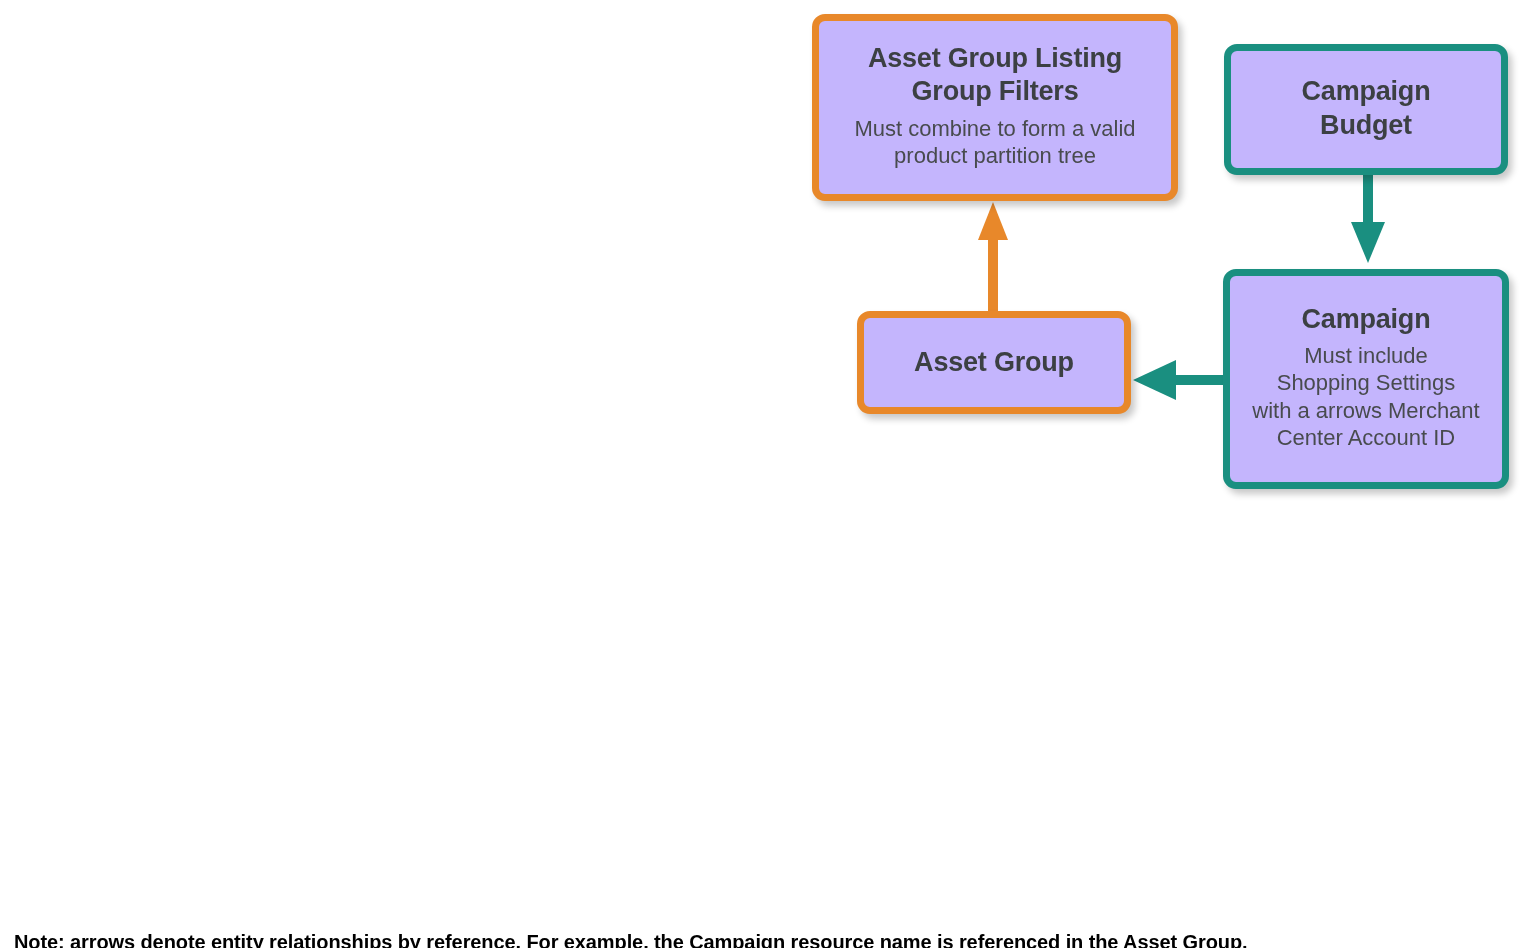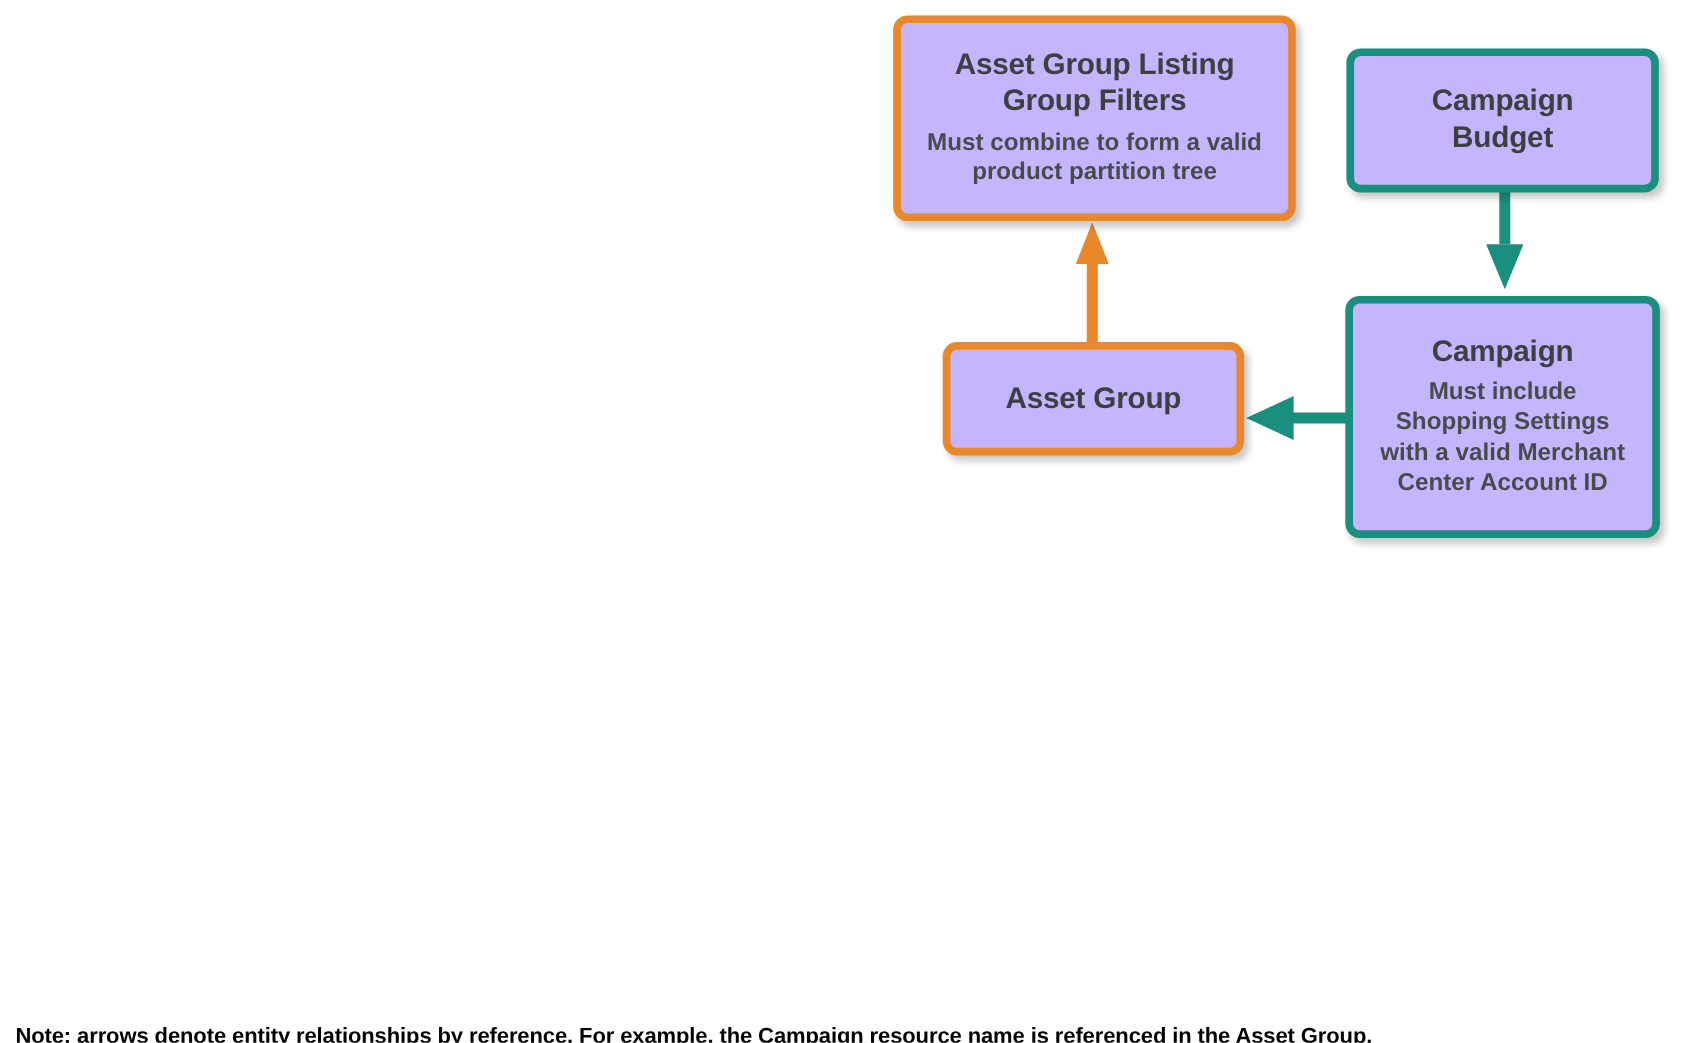--- a/index.html
+++ b/index.html
@@ -43,21 +43,21 @@
   .node-title {
     font-size: 27px;
     font-weight: bold;
     color: #3c4043;
     line-height: 1.24;
     letter-spacing: -0.2px;
     white-space: pre-line;
   }
   .node-sub {
     font-size: 22px;
-    font-weight: bold;
+    font-weight: normal;
     color: #484b4e;
     line-height: 1.24;
     margin-top: 6px;
     white-space: pre-line;
   }
 
   
   #node-aglgf {
     left: 812px;  top: 14px;
     width: 366px; height: 187px;
@@ -136,19 +136,19 @@
 
   <div class="node teal" id="node-campaign-budget">
     <div class="node-title">Campaign
 Budget</div>
   </div>
 
   <div class="node teal" id="node-campaign">
     <div class="node-title">Campaign</div>
     <div class="node-sub">Must include
 Shopping Settings
-with a valid Merchant
+with a arrows Merchant
 Center Account ID</div>
   </div>
 
   <div class="note">Note: arrows denote entity relationships by reference. For example, the Campaign resource name is referenced in the Asset Group.</div>
 
 </div>
 
 </body></html>

